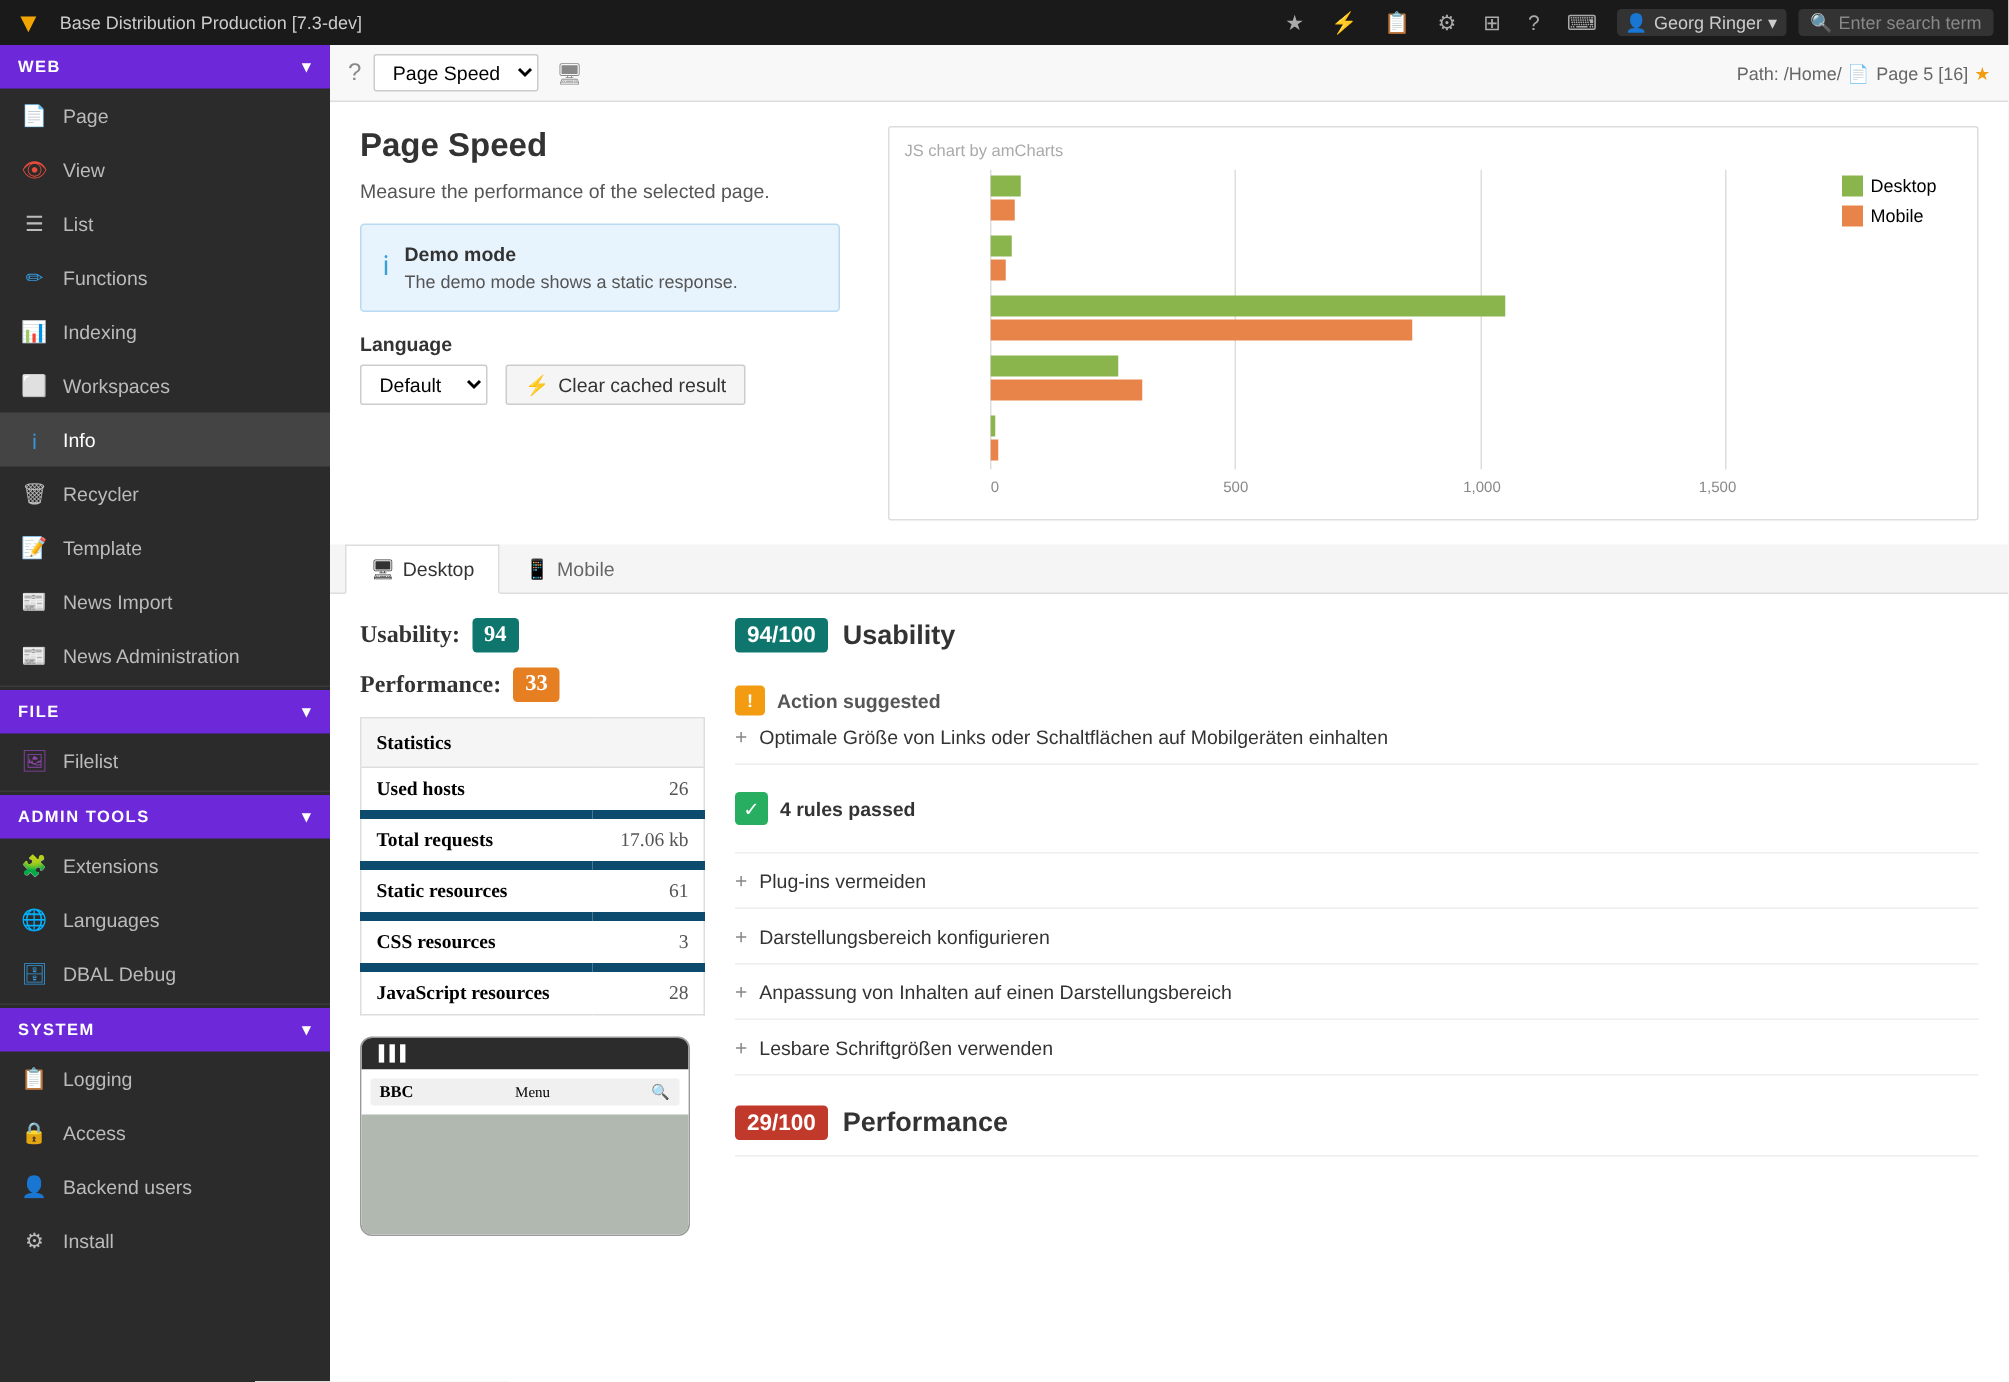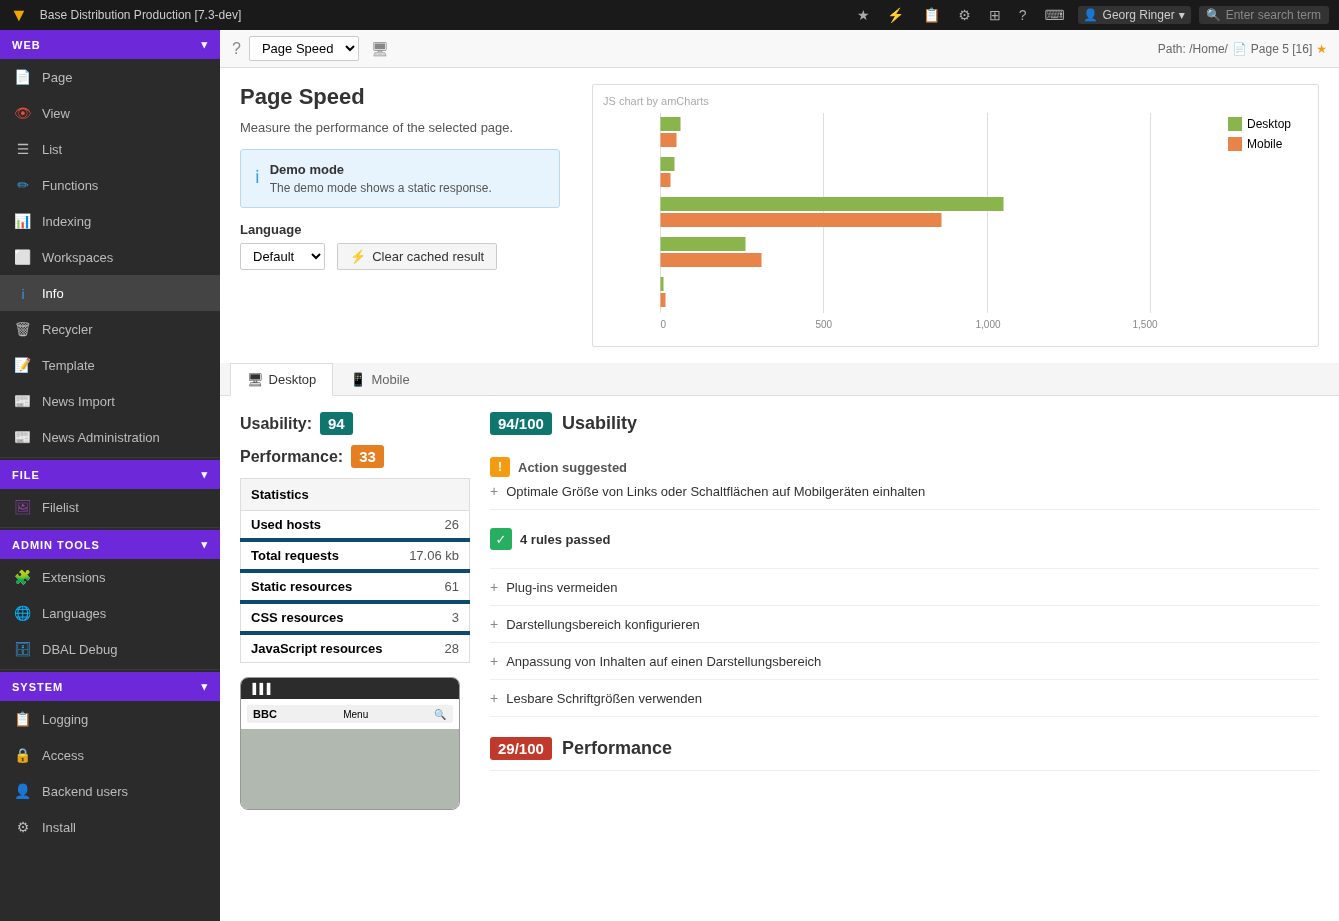--- a/index.html
+++ b/index.html
@@ -52,29 +52,29 @@
     .chart-container { background: #fff; border: 1px solid #ddd; border-radius: 2px; padding: 10px; min-height: 260px; }
 
     
     .tabs-bar { display: flex; border-bottom: 1px solid #ddd; background: #f5f5f5; padding: 0 10px; flex-shrink: 0; }
     .tab { padding: 8px 16px; cursor: pointer; font-size: 13px; border: 1px solid transparent; margin-bottom: -1px; display: flex; align-items: center; gap: 5px; }
     .tab.active { background: #fff; border-color: #ddd; border-bottom-color: #fff; color: #333; }
     .tab:not(.active) { color: #666; }
 
     
     .results-section { padding: 16px 20px; display: flex; gap: 20px; }
-    .results-left { flex: 0 0 230px; }
+    .results-left { flex: 0 0 230px; font-family: Liberation Serif, serif; }
     .score-line { display: flex; align-items: center; gap: 8px; margin-bottom: 10px; font-size: 16px; font-weight: bold; color: #333; }
     .score-badge { padding: 3px 8px; border-radius: 3px; font-size: 15px; font-weight: bold; color: #fff; }
     .score-badge.green { background: #0f766e; }
     .score-badge.orange { background: #e67e22; }
     .score-badge.red { background: #c0392b; }
     .stats-table { border: 1px solid #ddd; border-radius: 2px; width: 100%; border-collapse: collapse; margin-top: 10px; }
     .stats-table th { background: #f5f5f5; padding: 8px 10px; text-align: left; font-size: 13px; border-bottom: 1px solid #ddd; }
-    .stats-table td { padding: 6px 10px; font-size: 13px; border-bottom: 4px solid #0c4a6e; }
+    .stats-table td { padding: 6px 10px; font-size: 13px; border-bottom: 6px solid #0c4a6e; }
     .stats-table td:last-child { text-align: right; color: #555; }
     .stats-table tr:last-child td { border-bottom: none; }
 
     
     .mobile-preview { margin-top: 10px; border: 1px solid #999; border-radius: 8px; width: 220px; background: #fff; overflow: hidden; }
     .mobile-header { background: #2c2c2c; padding: 5px 8px; display: flex; align-items: center; justify-content: space-between; }
     .mobile-img-placeholder { height: 100px; background: #ccc; display: flex; align-items: center; justify-content: center; color: #888; font-size: 11px; }
 
     
     .results-right { flex: 1; }

